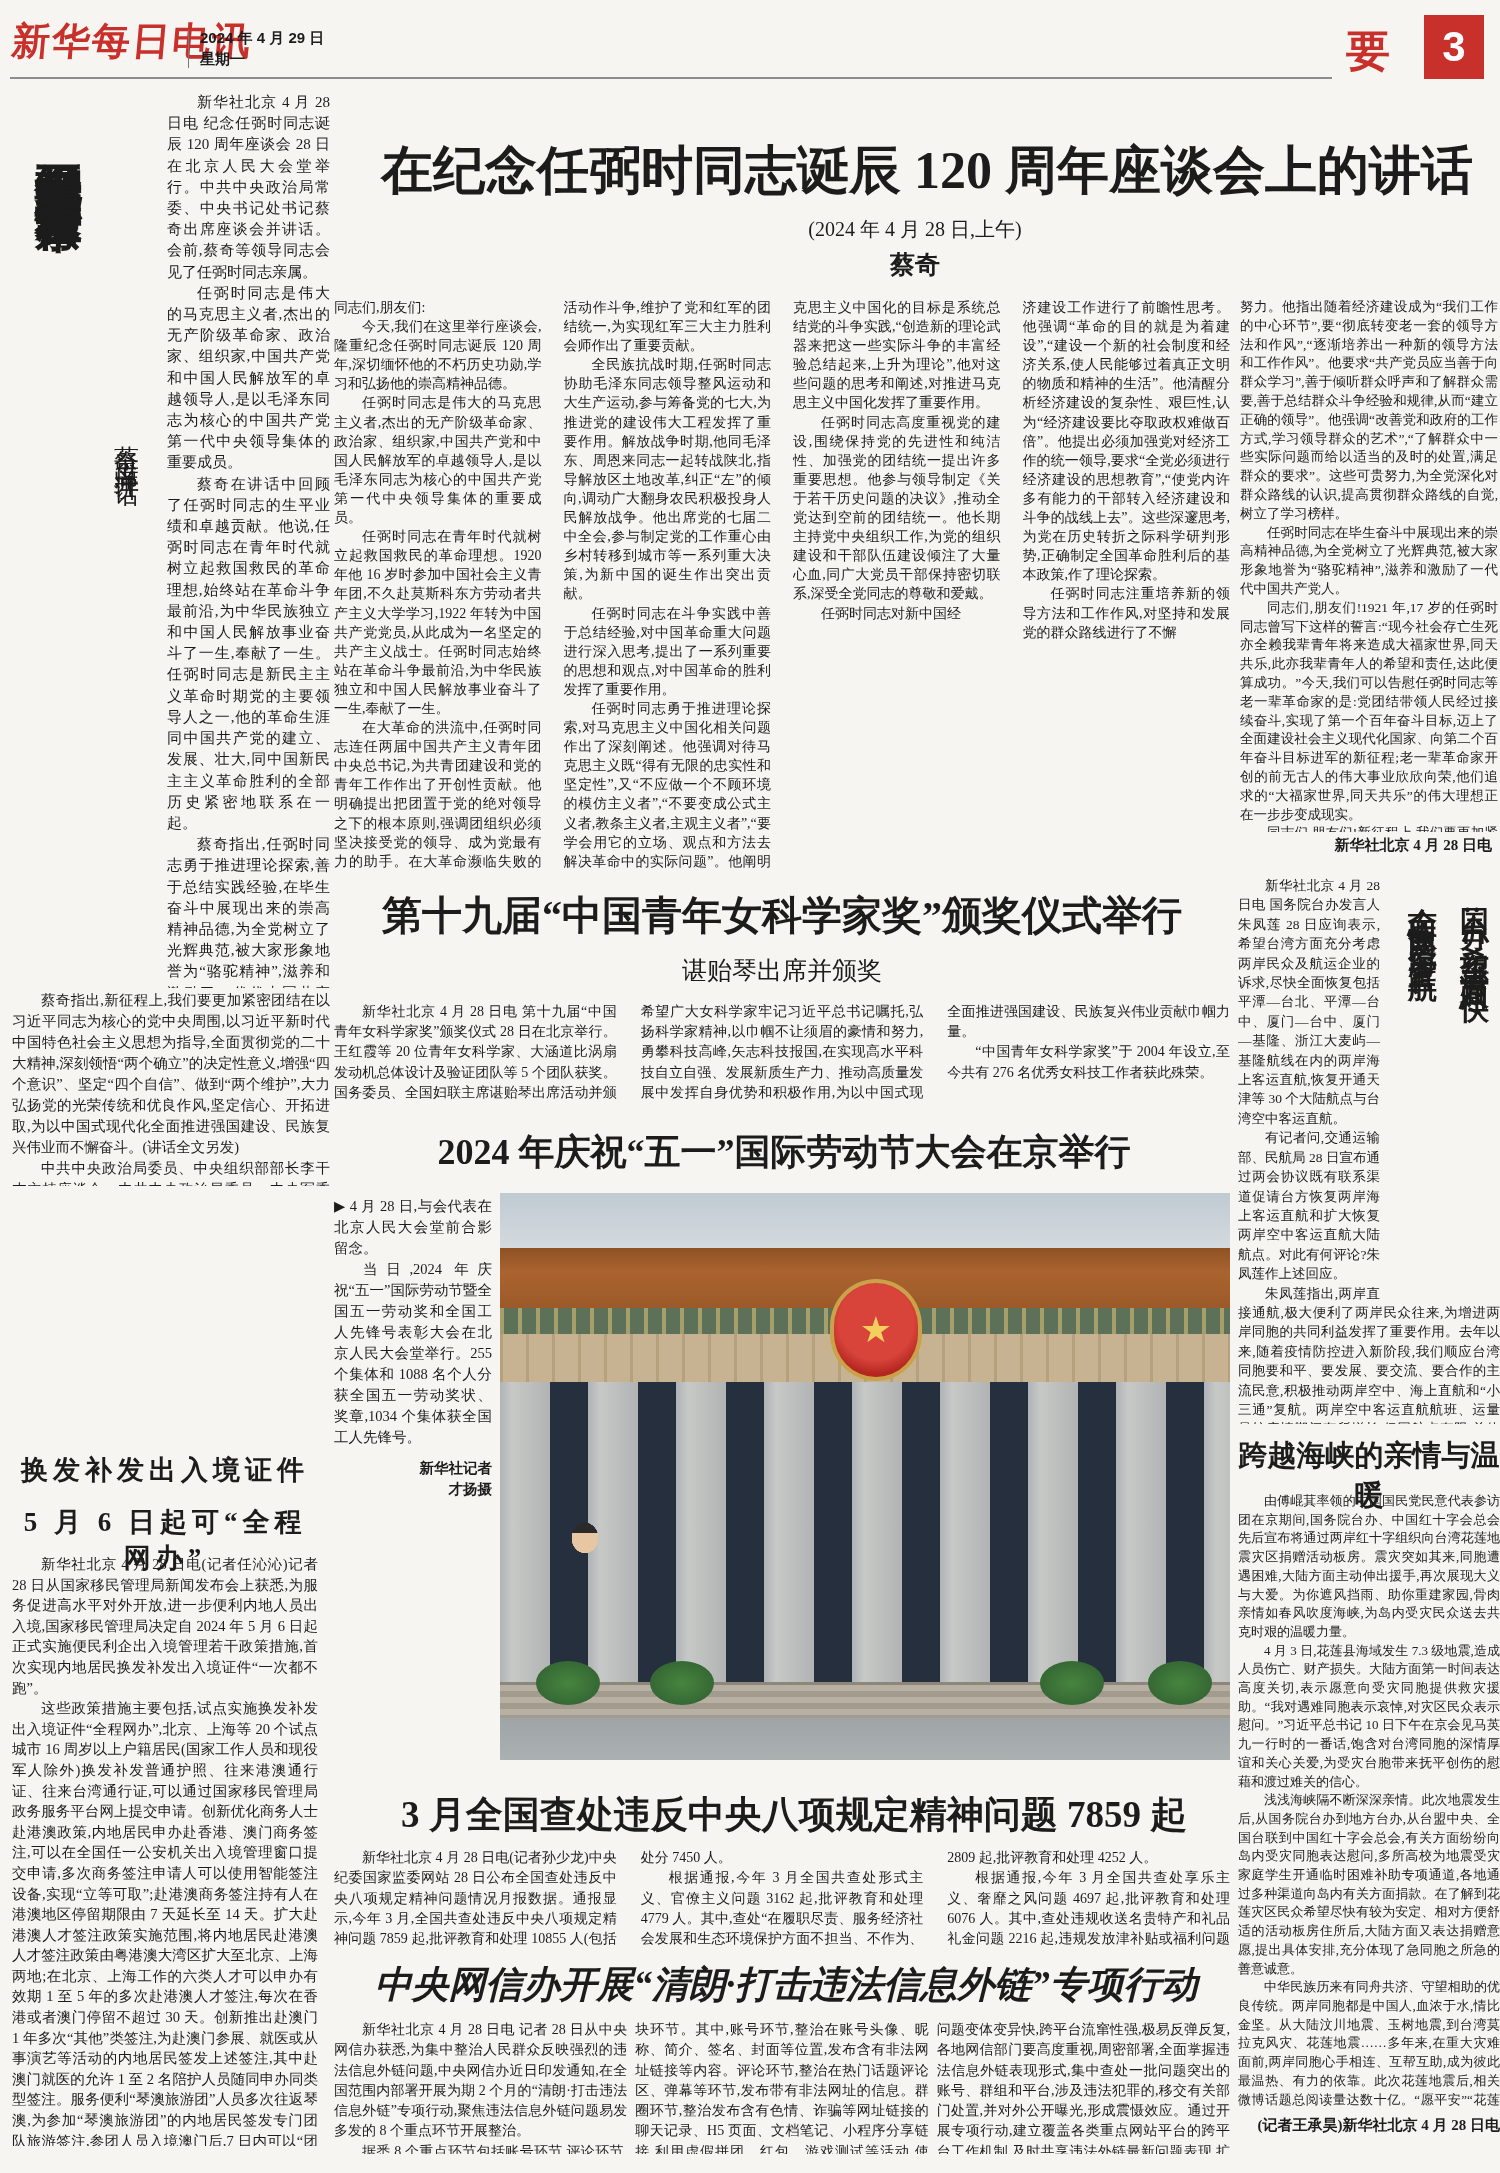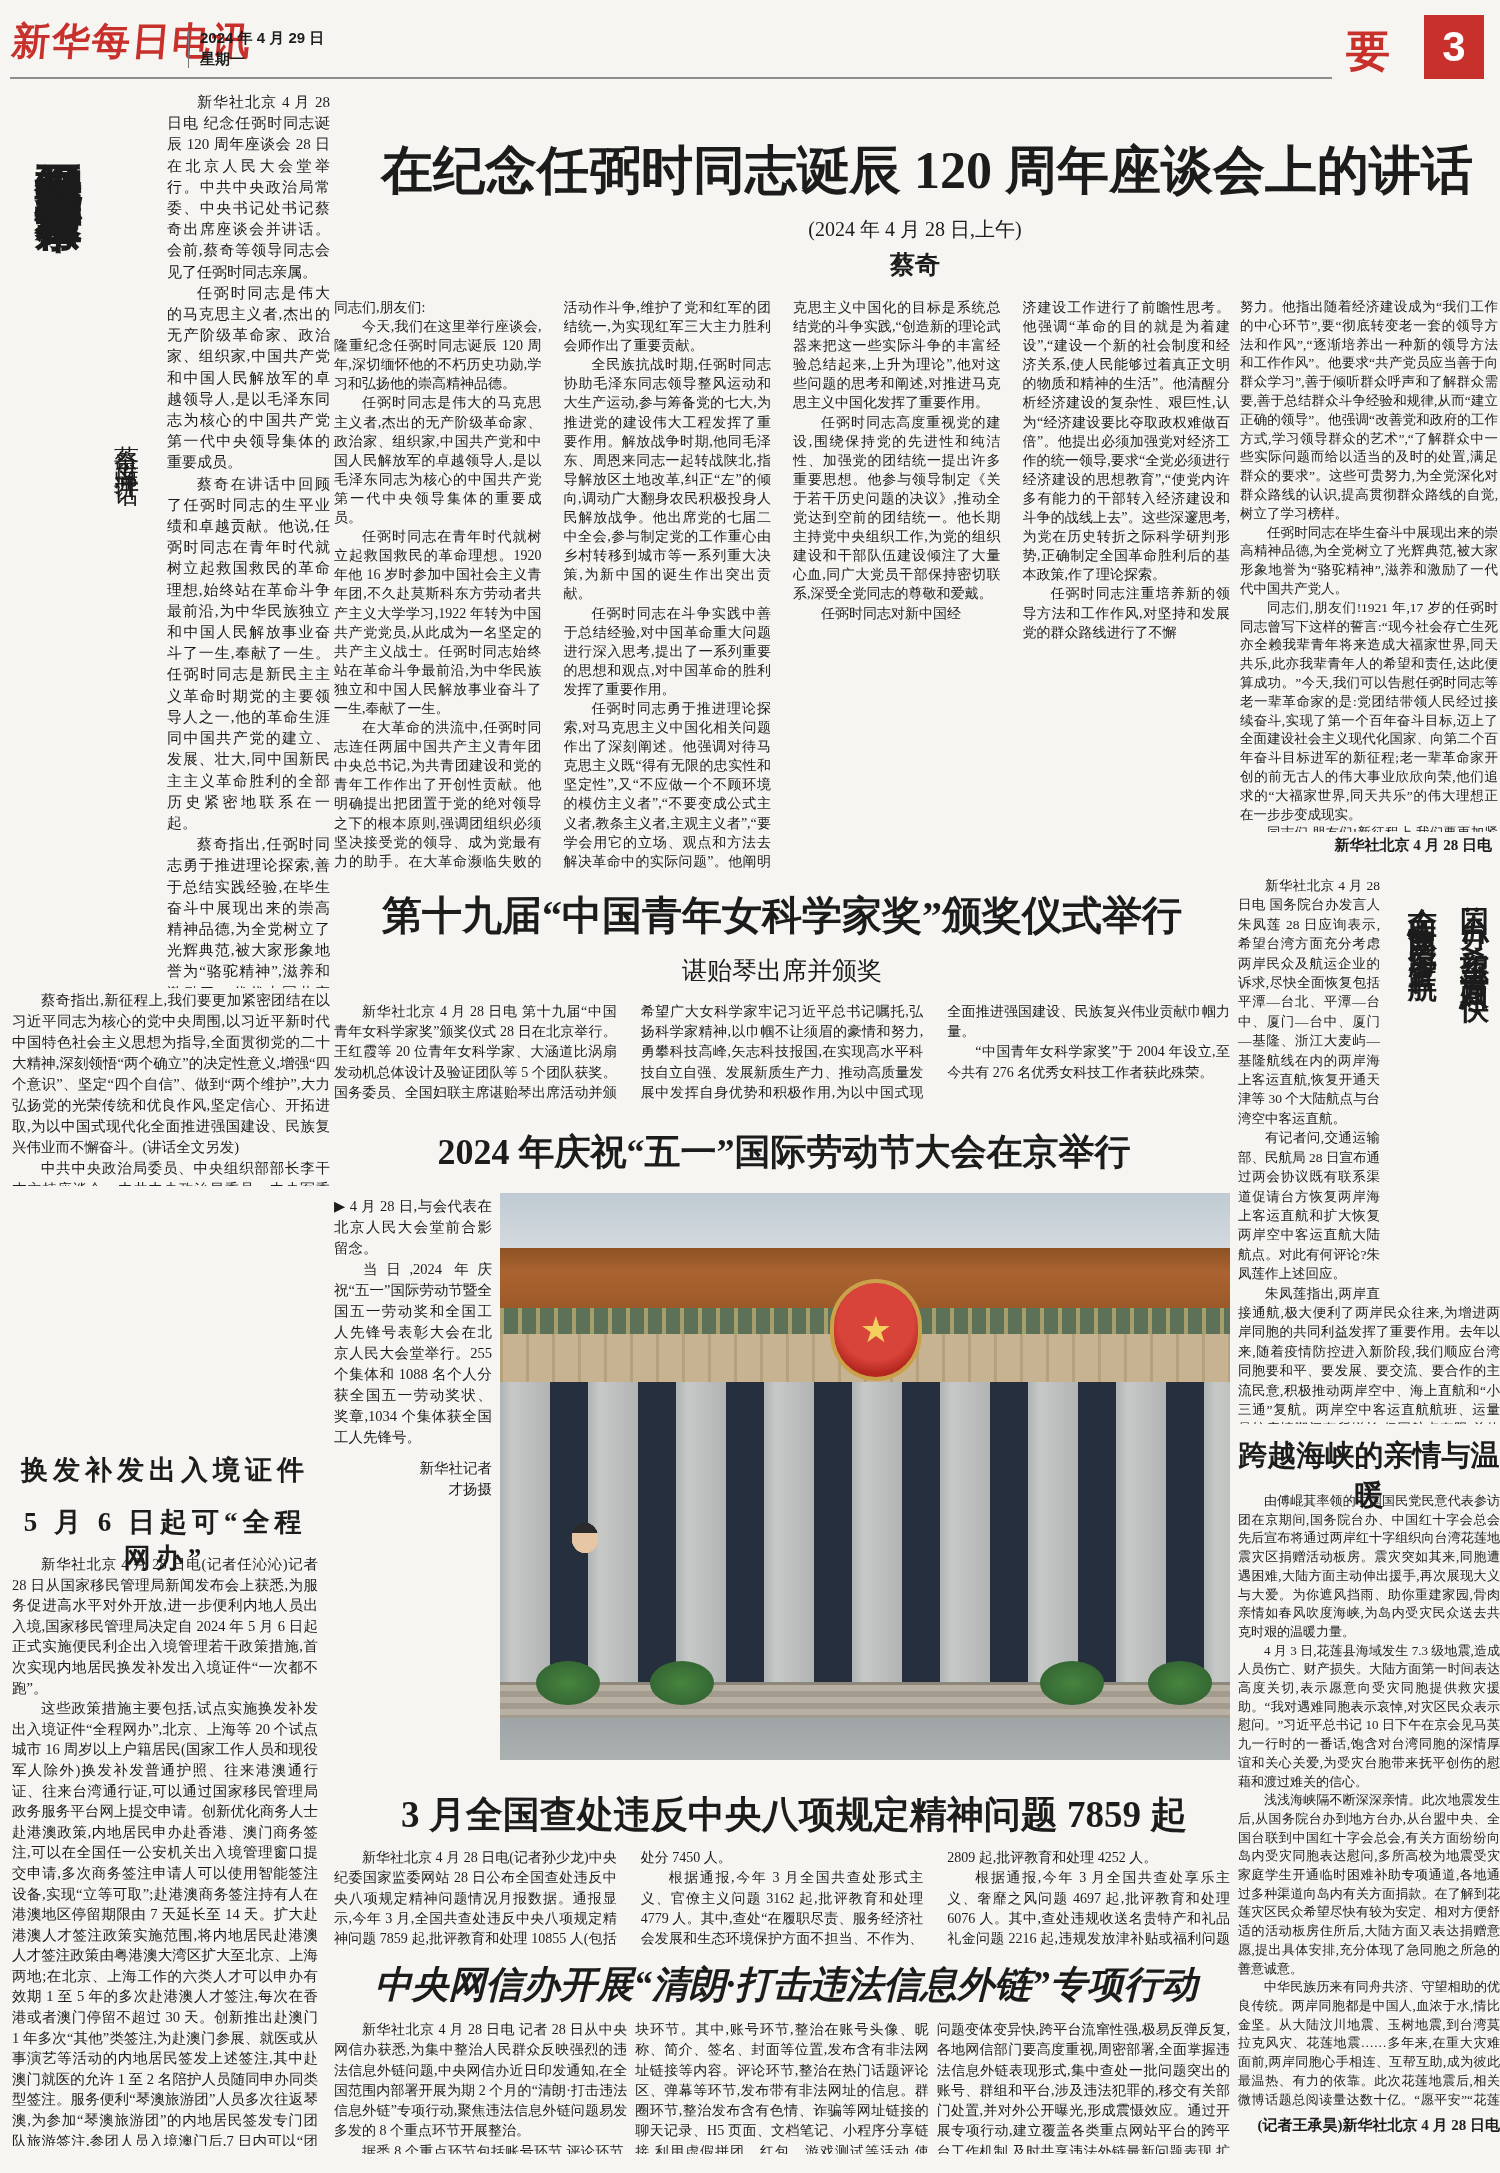--- a/index.html
+++ b/index.html
@@ -38,21 +38,21 @@
   .sp-col5{position:absolute;left:1240px;top:298px;width:258px;height:534px;font-size:13.5px;line-height:18.8px;overflow:hidden;}
   .sp-signoff{position:absolute;left:1240px;top:836px;width:252px;text-align:right;font-weight:bold;font-size:15px;}
   
   .aw-title{position:absolute;left:334px;top:888px;width:896px;text-align:center;font-size:40px;font-weight:bold;margin:0;}
   .aw-sub{position:absolute;left:334px;top:954px;width:896px;text-align:center;font-size:25px;}
   .aw-cols{position:absolute;left:334px;top:1002px;width:896px;height:102px;display:flex;gap:24px;}
   .aw-cols .col{flex:1;font-size:14px;line-height:20.2px;overflow:hidden;}
   
   .md-title{position:absolute;left:338px;top:1128px;width:892px;text-align:center;font-size:36px;font-weight:bold;margin:0;}
   .md-caption{position:absolute;left:334px;top:1196px;width:158px;height:566px;font-size:14.5px;line-height:21px;overflow:hidden;}
-  .md-credit{text-align:right;font-weight:normal;margin-top:10px;font-size:14.5px;line-height:21px;}
+  .md-credit{text-align:right;font-weight:bold;margin-top:10px;font-size:14.5px;line-height:21px;}
   
   .photo{position:absolute;left:500px;top:1193px;width:730px;height:567px;background:#c9d2d7;overflow:hidden;}
   .photo div{position:absolute;}
   .ph-sky{left:0;top:0;right:0;height:70px;background:linear-gradient(#bfcad2,#dadfe2);}
   .ph-roof{left:0;top:55px;right:0;height:60px;background:linear-gradient(#8e5224,#aa6330 40%,#9c5a29);}
   .ph-cornice{left:0;top:115px;right:0;height:26px;background:#5c7158;
       background-image:repeating-linear-gradient(90deg,rgba(255,215,130,.45) 0 4px,transparent 4px 18px);}
   .ph-frieze{left:0;top:141px;right:0;height:48px;background:#c7b391;
       background-image:repeating-linear-gradient(90deg,#b5a17c 0 3px,transparent 3px 26px);}
   .ph-colonnade{left:0;top:189px;right:0;height:300px;

